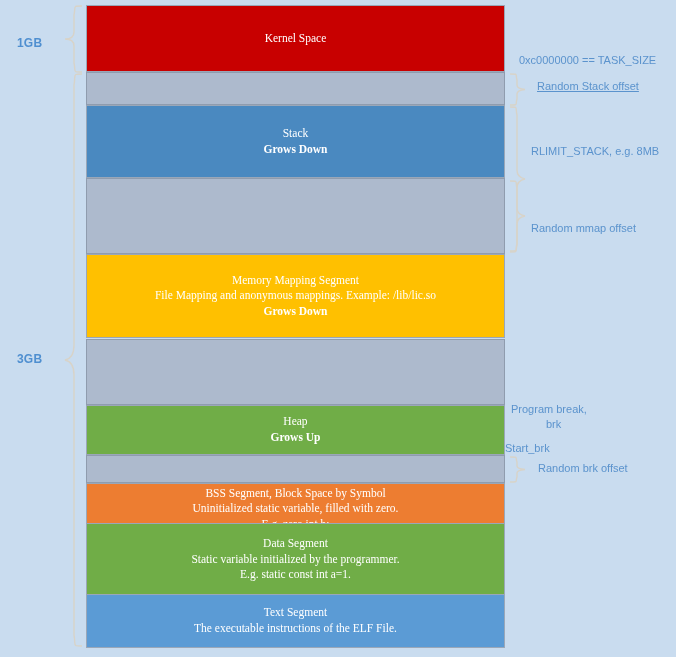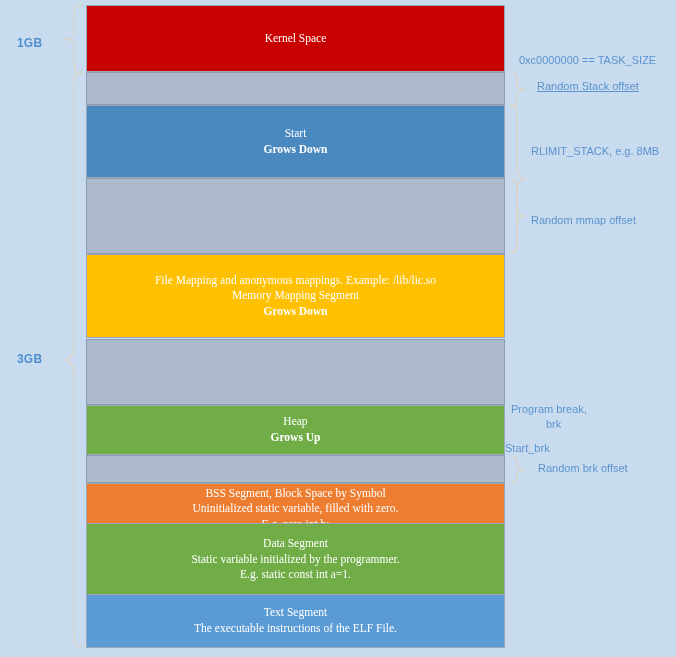--- a/index.html
+++ b/index.html
@@ -94,29 +94,29 @@
     </svg>
   </div>
 
   <div class="block" style="top:5px; height:67px; background:#c80000;">
     <span class="ln">Kernel Space</span>
   </div>
 
   <div class="block gap" style="top:72px; height:33px; background:#adbacd;"></div>
 
   <div class="block" style="top:105px; height:73px; background:#4a89c0;">
-    <span class="ln">Start</span>
+    <span class="ln">Stack</span>
     <span class="ln bold">Grows Down</span>
   </div>
 
   <div class="block gap" style="top:178px; height:76px; background:#adbacd;"></div>
 
   <div class="block" style="top:254px; height:84px; background:#ffc000;">
+    <span class="ln">Memory Mapping Segment</span>
     <span class="ln">File Mapping and anonymous mappings. Example: /lib/lic.so</span>
-    <span class="ln">Memory Mapping Segment</span>
     <span class="ln bold">Grows Down</span>
   </div>
 
   <div class="block gap" style="top:339px; height:66px; background:#adbacd;"></div>
 
   <div class="block" style="top:405px; height:50px; background:#70ad47;">
     <span class="ln">Heap</span>
     <span class="ln bold">Grows Up</span>
   </div>
 
@@ -162,21 +162,21 @@
       <path d="M2 1 C11 1 7 1 9 6 L9 10 C9 12 12 13 17 13.5 C12 14 9 15 9 17 L9 21 C7 26 11 26 2 26"></path>
     </svg>
   </div>
 
   <div class="annot" style="left:519px; top:53px;">0xc0000000 == TASK_SIZE</div>
 
   <div class="annot" style="left:537px; top:79px;text-decoration:underline;">Random Stack offset</div>
 
   <div class="annot" style="left:531px; top:144px;">RLIMIT_STACK, e.g. 8MB</div>
 
-  <div class="annot" style="left:531px; top:213px;">Random mmap offset</div>
+  <div class="annot" style="left:531px; top:221px;">Random mmap offset</div>
 
   <div class="annot" style="left:511px; top:402px;">Program break,</div>
 
   <div class="annot" style="left:546px; top:417px;">brk</div>
 
   <div class="annot" style="left:505px; top:441px;">Start_brk</div>
 
   <div class="annot" style="left:538px; top:461px;">Random brk offset</div>
 
 </div>

